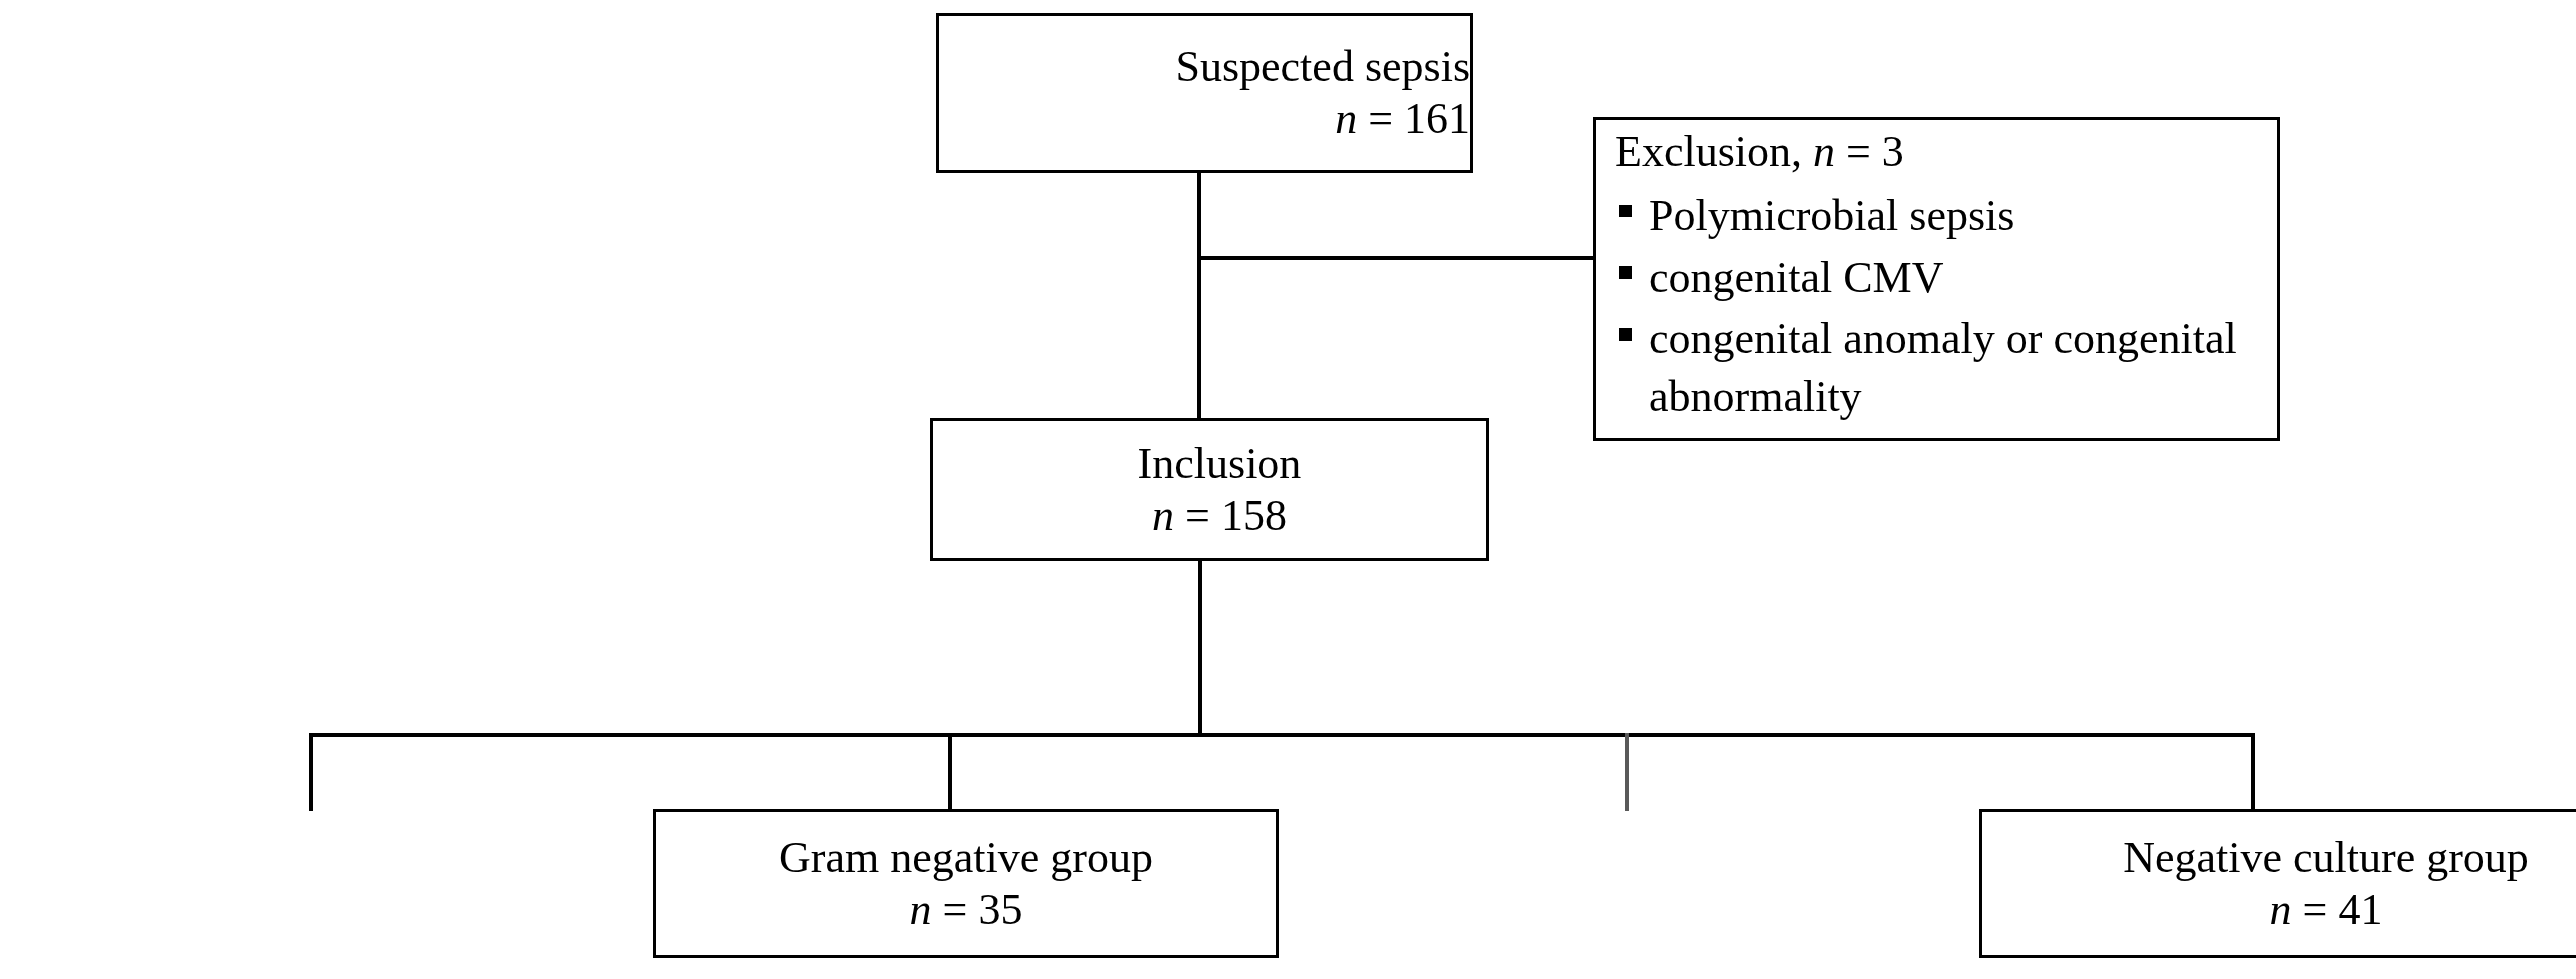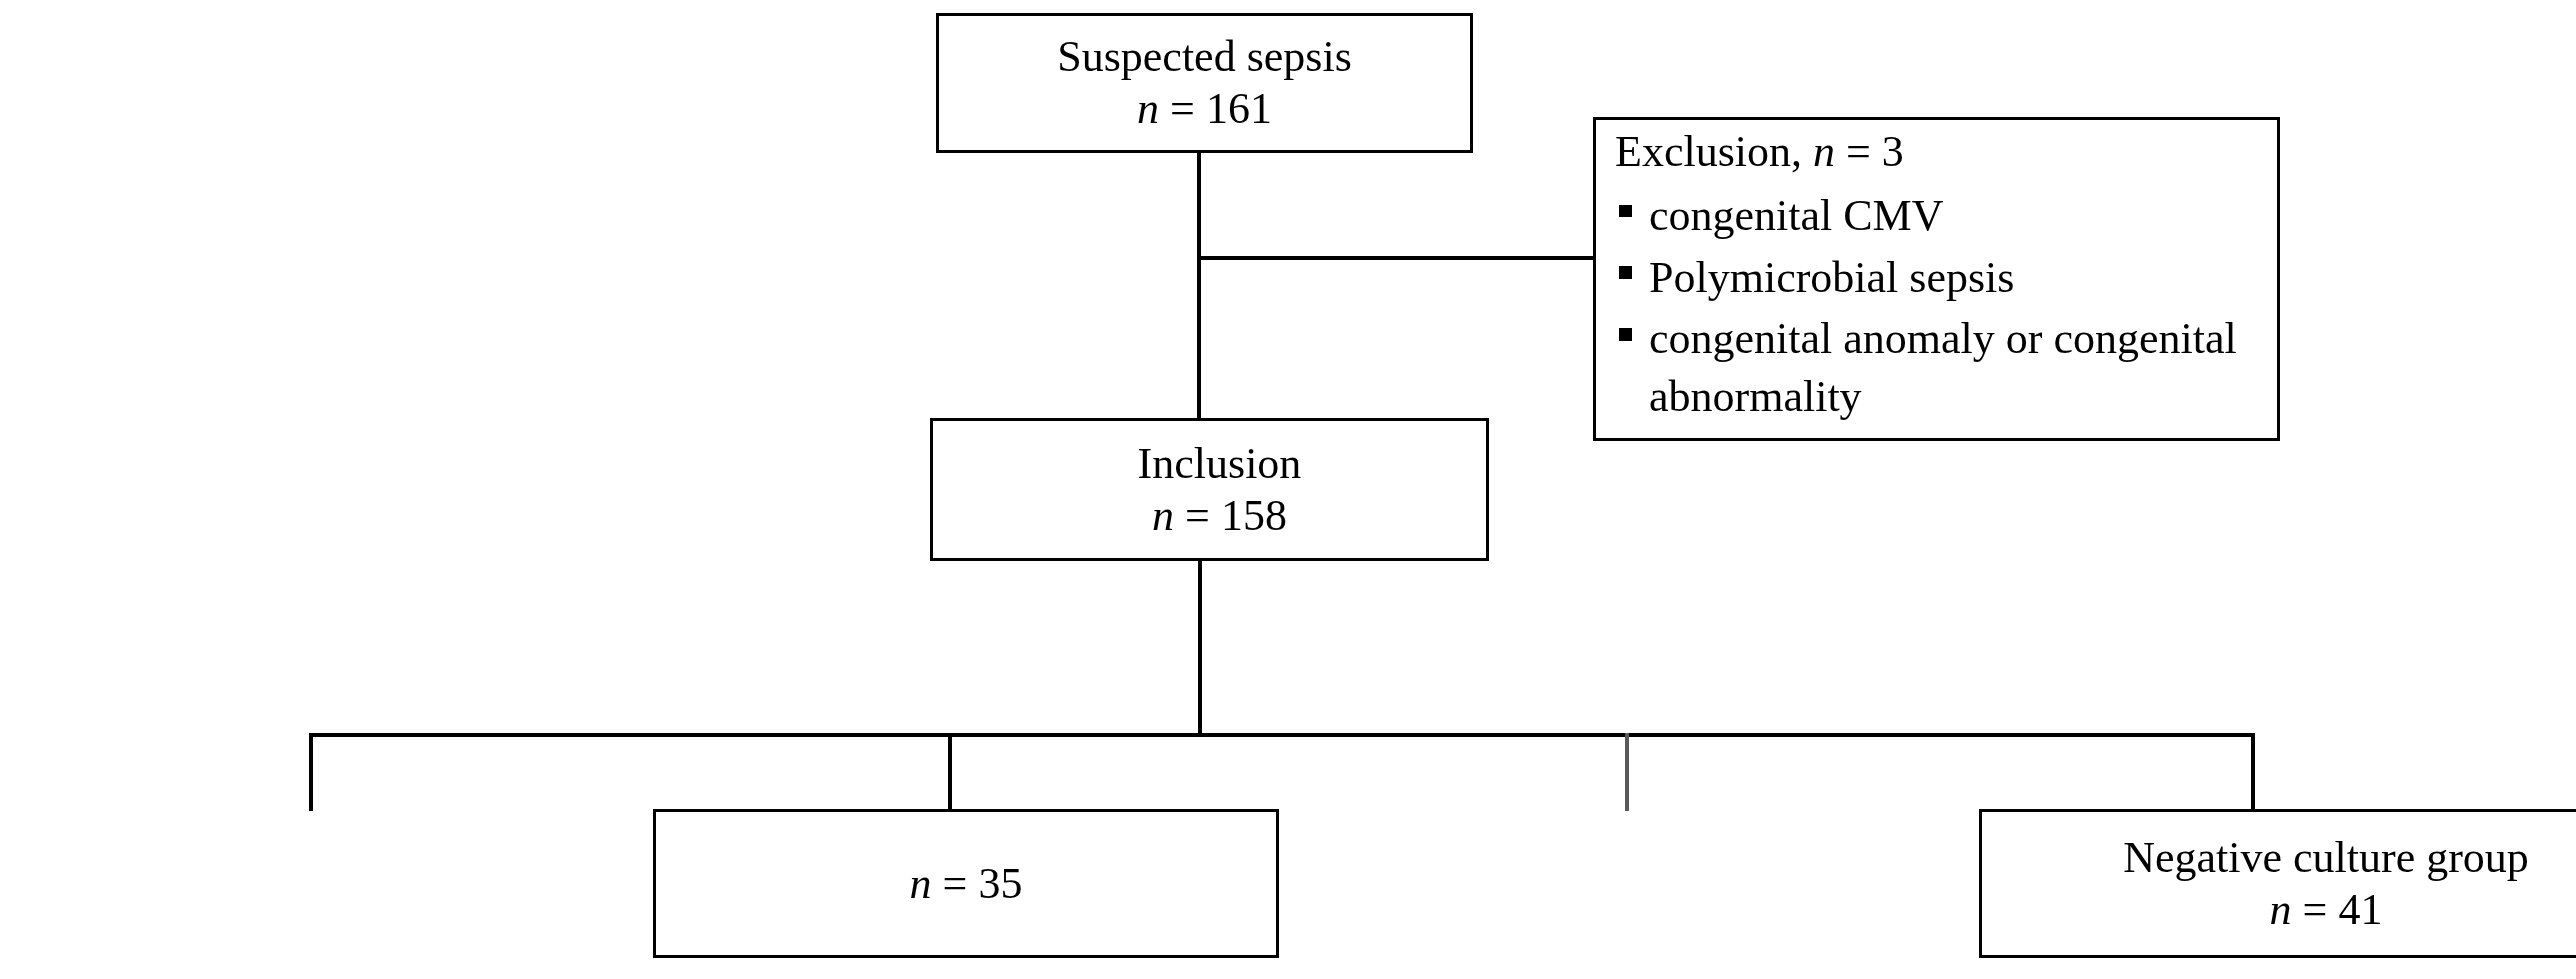--- a/index.html
+++ b/index.html
@@ -77,42 +77,43 @@
 
   <div class="conn" style="left:1198px; top:560px; width:4.4px; height:176px;"></div>
 
   <div class="conn" style="left:309px; top:733px; width:1945px; height:4.4px;"></div>
 
   <div class="conn" style="left:309px; top:733px; width:3.7px; height:78px;"></div>
   <div class="conn" style="left:948px; top:733px; width:3.7px; height:78px;"></div>
   <div class="conn grey" style="left:1625px; top:733px; width:3.7px; height:78px;"></div>
   <div class="conn" style="left:2251px; top:733px; width:3.7px; height:78px;"></div>
 
-  <div class="node" style="left:936px; top:13.3px; width:537px; height:140px;">
+  <div class="node" style="left:936px; top:13.3px; width:537px; height:160px;align-items:flex-end;">
     <span class="line">Suspected sepsis</span>
     <span class="line"><span class="nvar">n</span>&nbsp;<span>= 161</span></span>
   </div>
 
   <div class="node exclusion" style="left:1593px; top:117px; width:687px; height:324px;">
     <span class="excl-head"><span>Exclusion, </span><span class="nvar">n</span><span> = 3</span></span>
 
+    <span class="excl-item"><i class="bullet"></i><span>Polymicrobial sepsis</span></span>
+
     <span class="excl-item"><i class="bullet"></i><span>congenital CMV</span></span>
-
-    <span class="excl-item"><i class="bullet"></i><span>Polymicrobial sepsis</span></span>
 
     <span class="excl-item"><i class="bullet"></i><span>congenital anomaly or congenital abnormality</span></span>
   </div>
 
   <div class="node" style="left:930px; top:418px; width:559px; height:143px;padding-left:20px;">
     <span class="line">Inclusion</span>
     <span class="line"><span class="nvar">n</span>&nbsp;<span>= 158</span></span>
   </div>
 
 
   <div class="node" style="left:653px; top:809px; width:626px; height:149px;">
+    <span class="line">Gram negative group</span>
     <span class="line"><span class="nvar">n</span>&nbsp;<span>= 35</span></span>
   </div>
 
 
   <div class="node" style="left:1979px; top:809px; width:694px; height:149px;">
     <span class="line">Negative culture group</span>
     <span class="line"><span class="nvar">n</span>&nbsp;<span>= 41</span></span>
   </div>
 
 </div>

